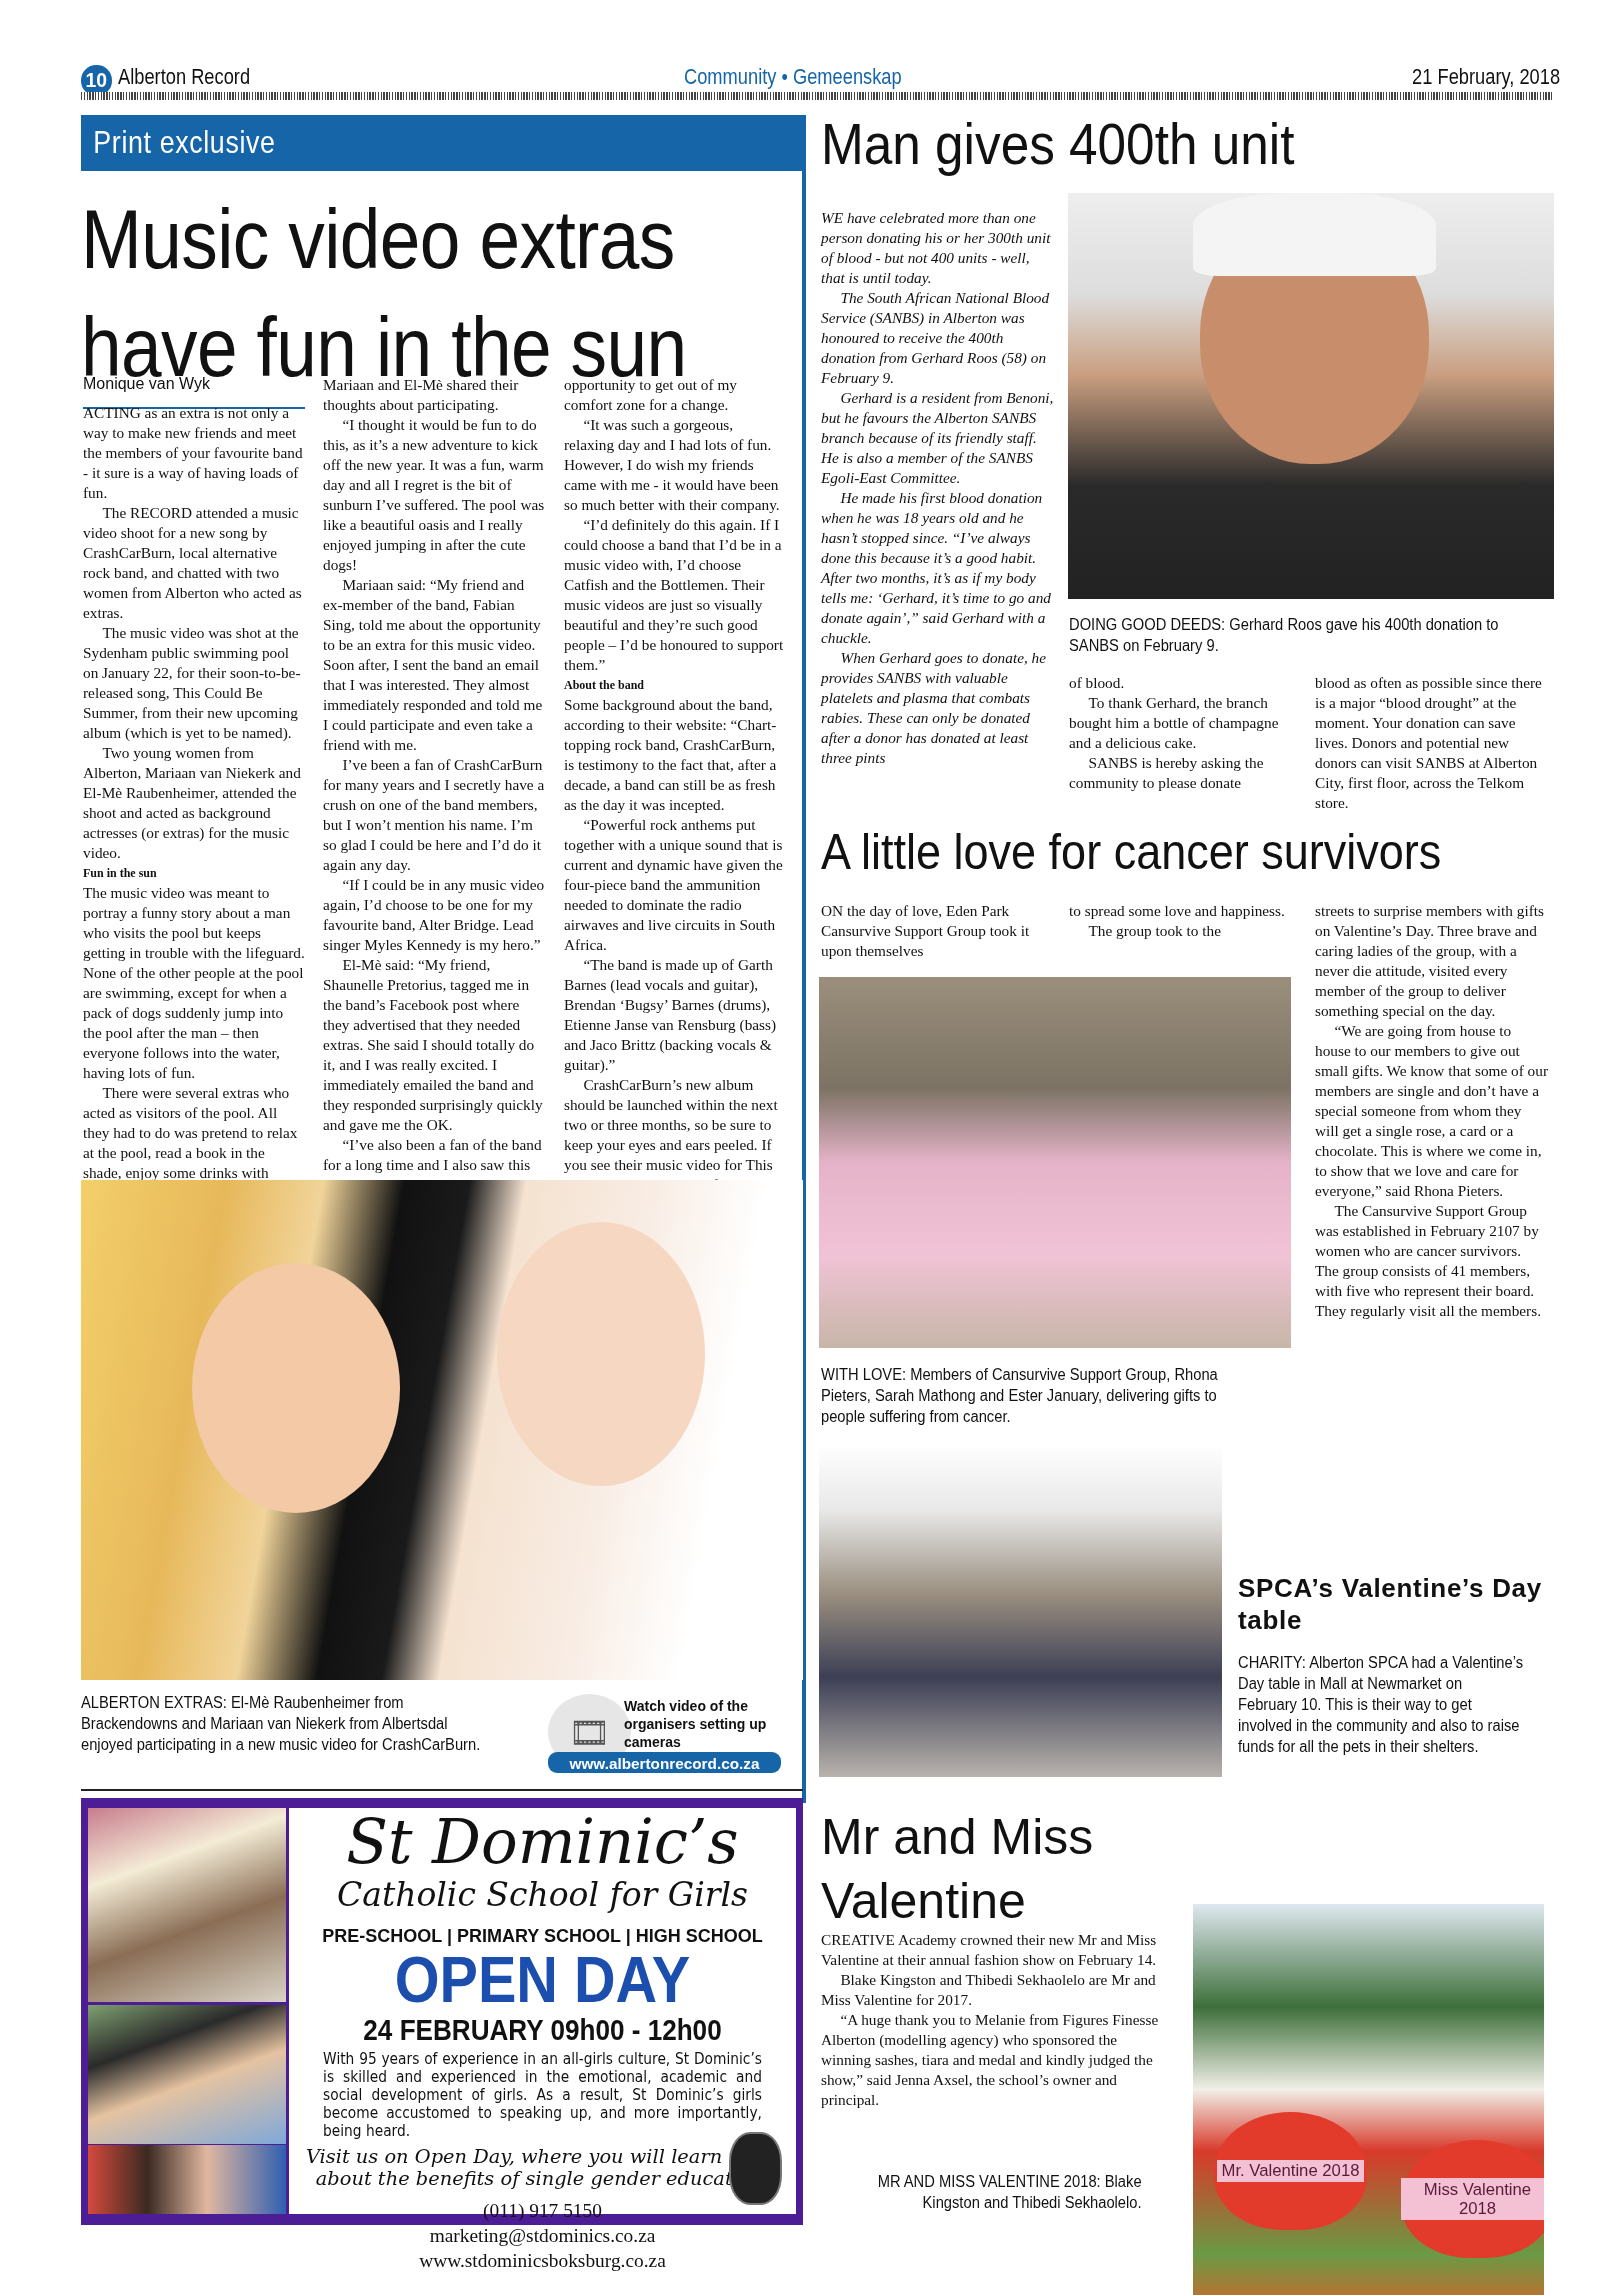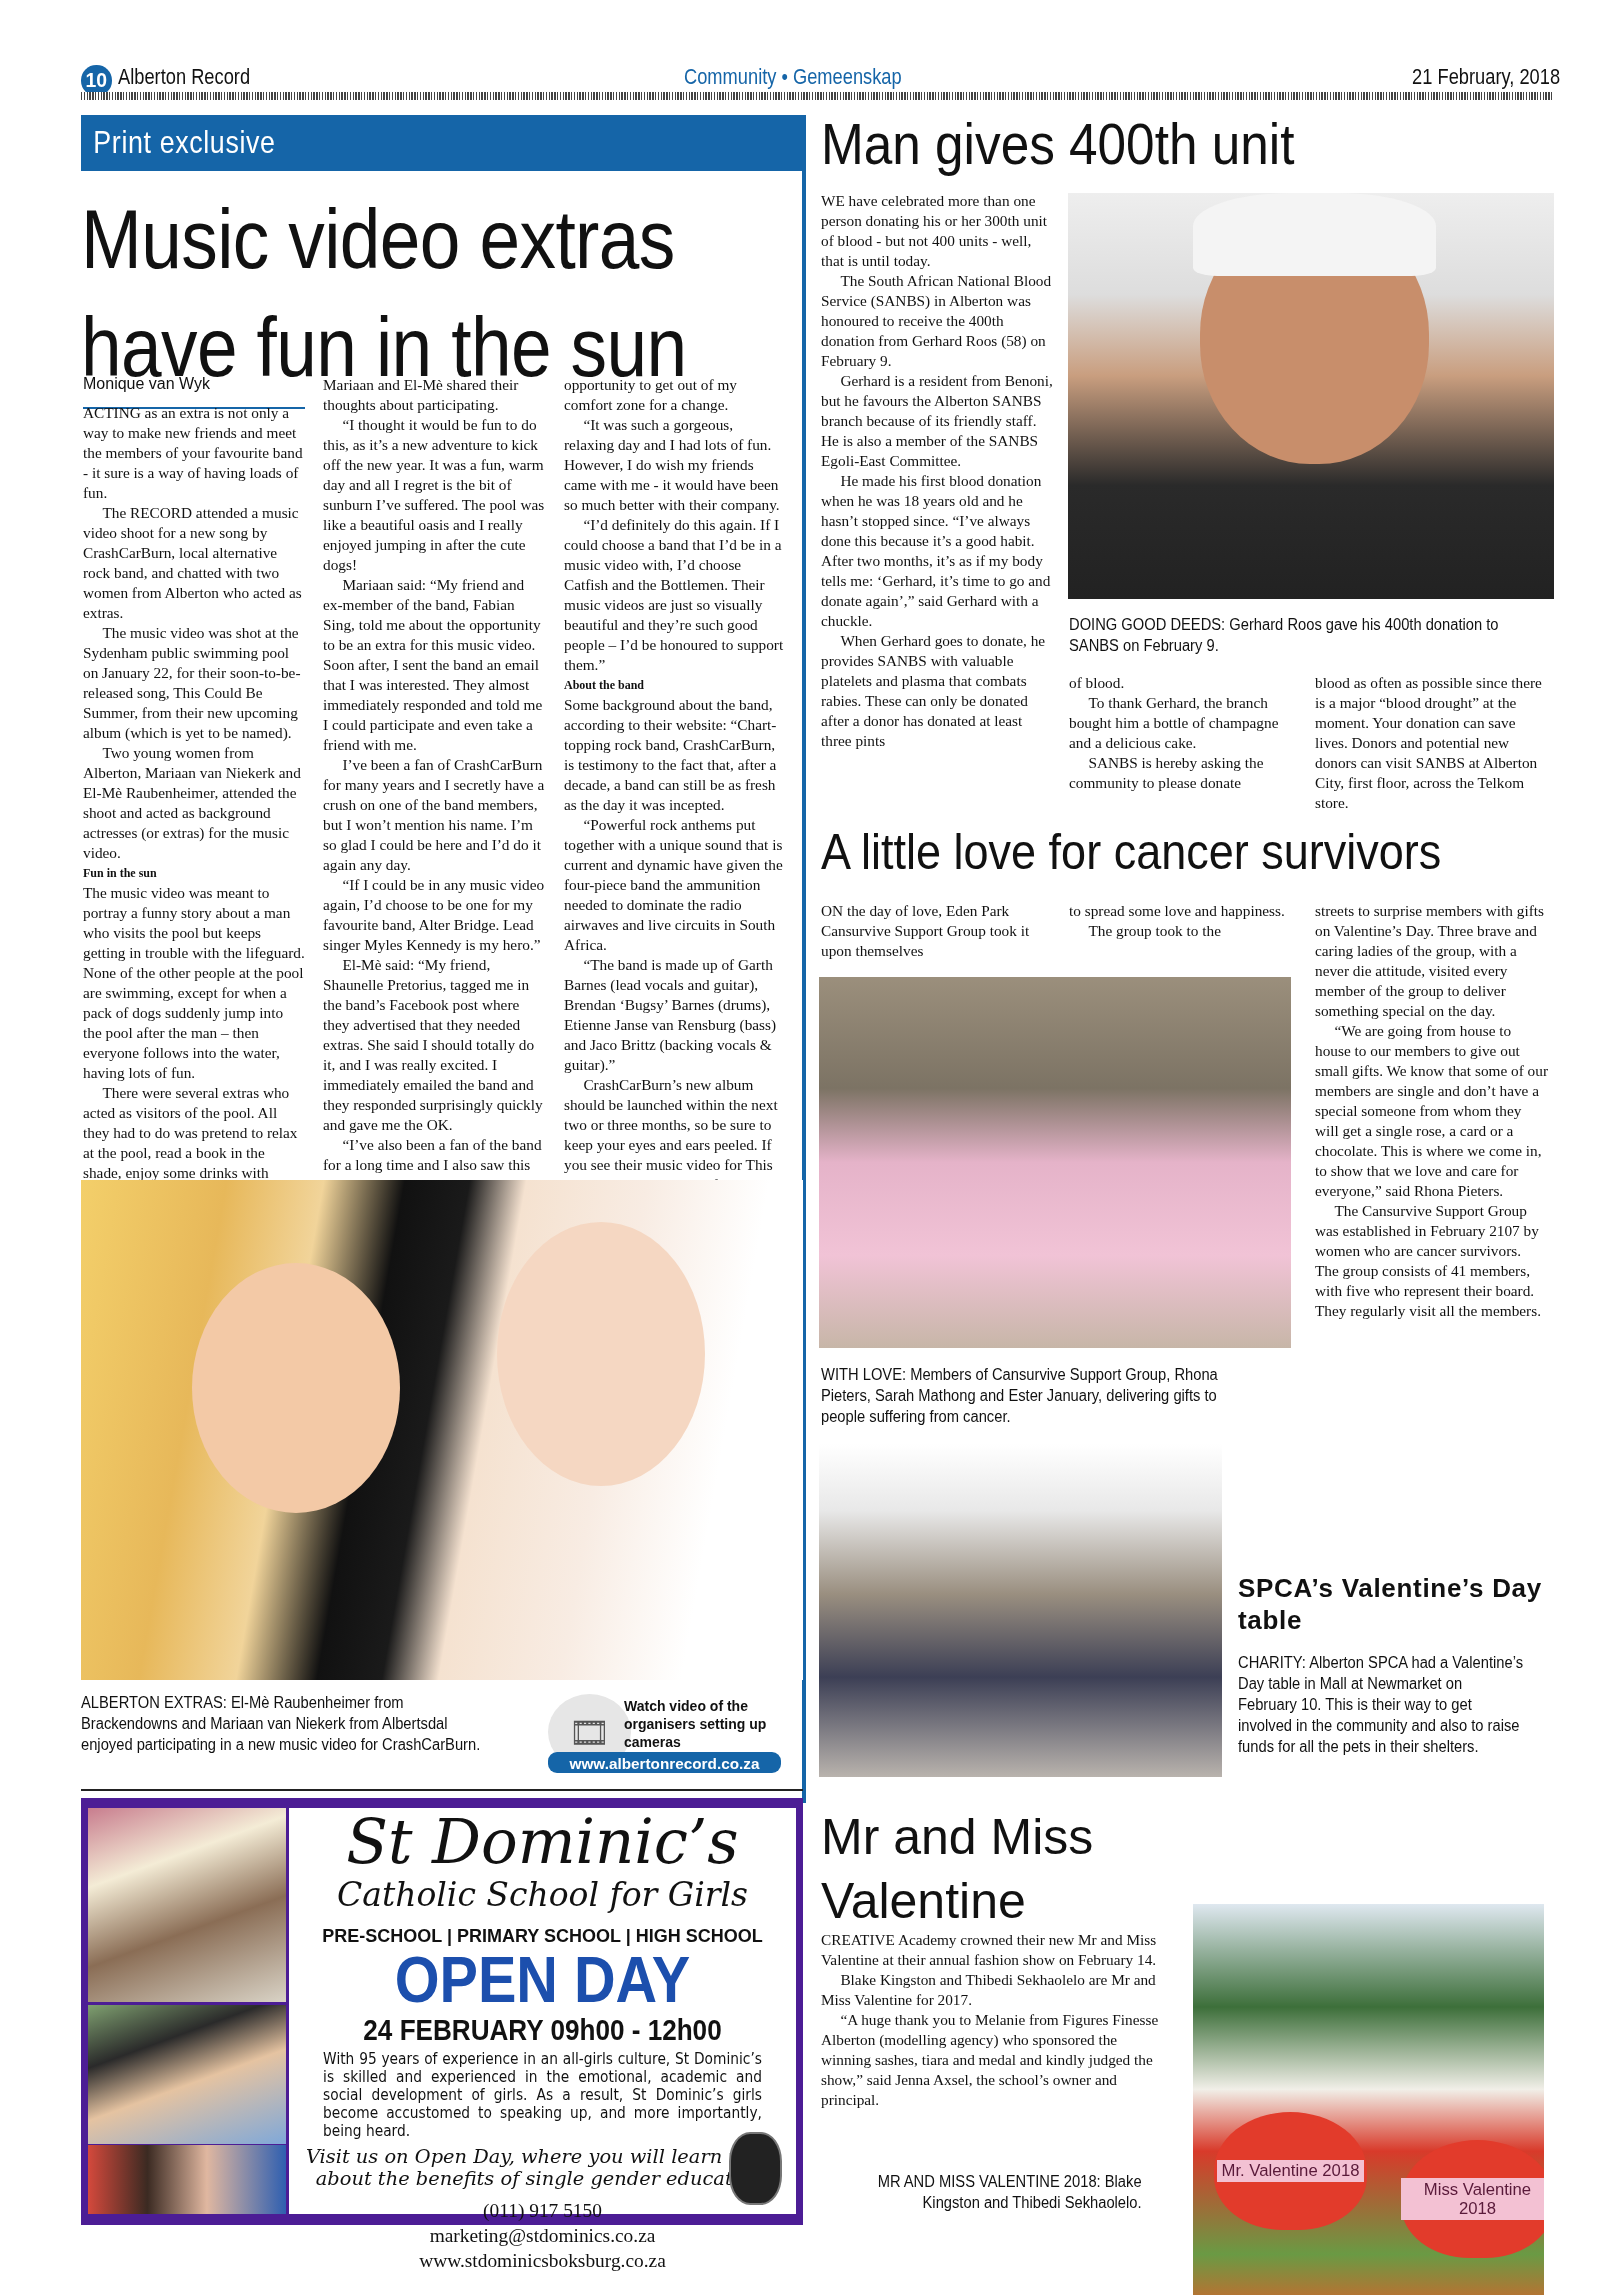--- a/index.html
+++ b/index.html
@@ -115,21 +115,21 @@
 </div>
 <div class="abs caption" style="left:81px; top:1692px; width:444px;">ALBERTON EXTRAS: El-Mè Raubenheimer from Brackendowns and Mariaan van Niekerk from Albertsdal enjoyed participating in a new music video for CrashCarBurn.</div>
 
 <div class="abs watch">
   <div class="abs film">🎞</div>
   <div class="abs wt">Watch video of the organisers setting up cameras</div>
   <div class="abs url">www.albertonrecord.co.za</div>
 </div>
 
 <div class="abs headline-r" style="left:821px; top:111px;">Man gives 400th unit</div>
-<div class="abs col" style="left:821px; top:191px; width:233px;">
+<div class="abs col" style="left:821px; top:208px; width:233px;font-style:italic;">
   <p class="ni">WE have celebrated more than one person donating his or her 300th unit of blood - but not 400 units - well, that is until today.</p>
   <p>The South African National Blood Service (SANBS) in Alberton was honoured to receive the 400th donation from Gerhard Roos (58) on February 9.</p>
   <p>Gerhard is a resident from Benoni, but he favours the Alberton SANBS branch because of its friendly staff. He is also a member of the SANBS Egoli-East Committee.</p>
   <p>He made his first blood donation when he was 18 years old and he hasn’t stopped since. “I’ve always done this because it’s a good habit. After two months, it’s as if my body tells me: ‘Gerhard, it’s time to go and donate again’,” said Gerhard with a chuckle.</p>
   <p>When Gerhard goes to donate, he provides SANBS with valuable platelets and plasma that combats rabies. These can only be donated after a donor has donated at least three pints</p>
 </div>
 <div class="abs photo gerhard">
   <div class="abs head"></div>
   <div class="abs band"></div>
 </div>

